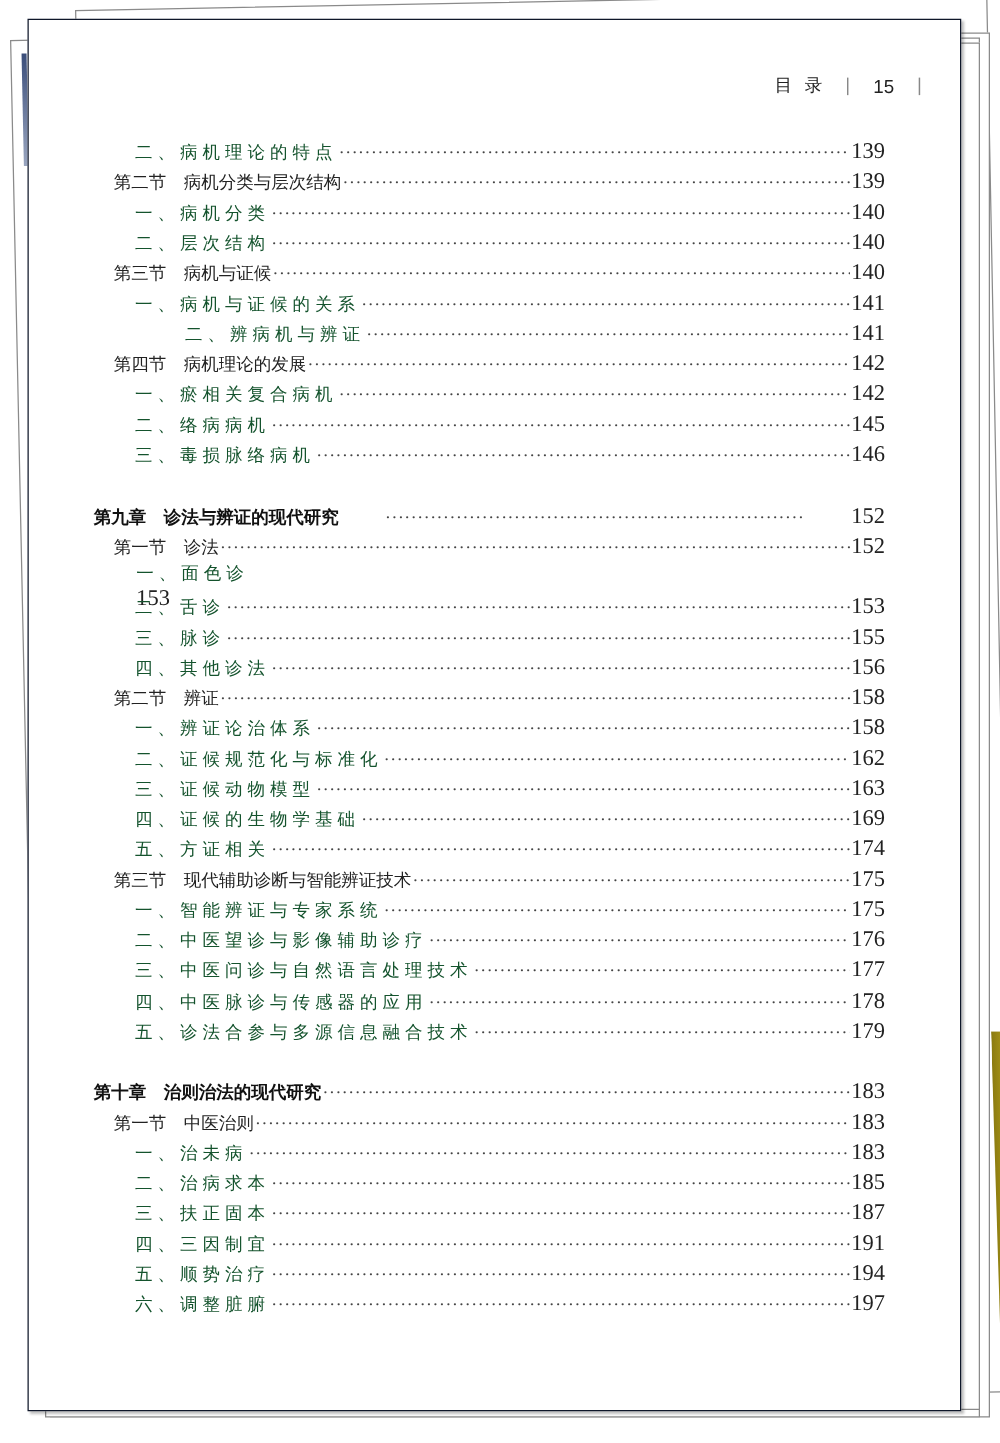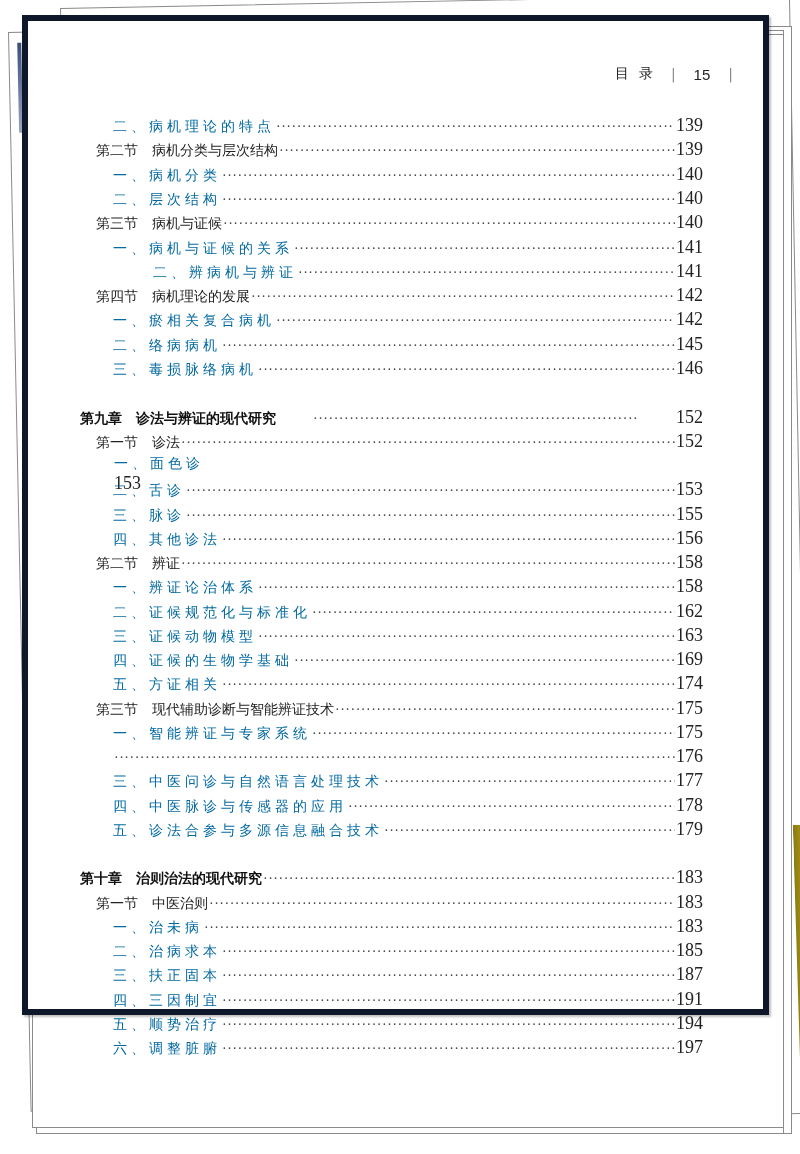--- a/index.html
+++ b/index.html
@@ -5,33 +5,33 @@
   html, body { margin:0; padding:0; background:#ffffff; }
   body { width:800px; height:1154px; position:relative; overflow:hidden; font-family:"DejaVu Serif", serif; }
   .sheet { position:absolute; background:#fff; border:1px solid #8a8a8a; box-sizing:border-box; }
   .back-left { left:8px; top:32px; width:300px; height:1080px; transform:rotate(-1.2deg); transform-origin:top left; }
   .back-left .edge { position:absolute; left:8px; top:10px; width:4px; height:90px; background:linear-gradient(#3b4e7a,#9aa6c0); }
   .back-r1 { left:40px; top:26px; width:752px; height:1108px; }
   .back-r2 { left:36px; top:30px; width:748px; height:1104px; }
   .back-r3 { left:32px; top:34px; width:752px; height:1094px; }
   .back-tilt { left:60px; top:8px; width:730px; height:1120px; transform:rotate(-1.1deg); transform-origin:top left; }
   .olive { position:absolute; right:2px; top:830px; width:10px; height:260px; background:linear-gradient(90deg,#8a7a10,#a89518); clip-path:polygon(0 0,100% 0,100% 100%,30% 100%); }
-  .page { position:absolute; left:22px; top:15px; width:747px; height:1000px; background:#fff; border:6px solid #0f172a; box-sizing:border-box; box-shadow:2px 2px 2px rgba(0,0,0,0.25); }
+  .page { position:absolute; left:22px; top:15px; width:747px; height:1114px; background:#fff; border:1px solid #0f172a; box-sizing:border-box; box-shadow:2px 2px 2px rgba(0,0,0,0.25); }
   .header { position:absolute; right:30px; top:44px; font-family:"DejaVu Sans", sans-serif; font-size:14px; color:#222; display:flex; align-items:center; }
   .header .title { letter-spacing:10px; }
   .header .sep { color:#888; margin:0 18px 0 8px; font-size:14px; }
   .header .num { font-family:Liberation Sans, sans-serif; font-size:15px; }
   .header .sep2 { color:#888; margin-left:18px; }
   .row { position:absolute; display:flex; align-items:baseline; height:22px; right:60px; font-size:14px; color:#333; }
   .row .label { white-space:nowrap; }
   .row .dots { flex:1; overflow:hidden; white-space:nowrap; margin:0 1px; color:#444; font-family:"Liberation Serif", serif; letter-spacing:0.5px; }
   .row .dots::before { content:"································································································································································"; }
   .row .page-num { font-family:"Liberation Serif", serif; font-size:18px; color:#222; }
   .lvl-item { left:85px; }
-  .lvl-item .label { letter-spacing:4px; color:#0369a1; }
+  .lvl-item .label { letter-spacing:4px; color:#14532d; }
   .lvl-sec { left:68px; }
   .lvl-sec .label { color:#222; font-family:"DejaVu Sans", sans-serif; }
   .lvl-chap { left:52px; }
   .lvl-chap .label { font-weight:bold; color:#111; font-family:"DejaVu Sans", sans-serif; }
   .lvl-sec .pre, .lvl-chap .pre { margin-right:14px; }
 </style>
 </head>
 <body>
 
 <div class="sheet back-left">
@@ -171,20 +171,21 @@
         <span class="label"><span class="pre">第三节</span><span>现代辅助诊断与智能辨证技术</span></span>
         <span class="dots"></span>
         <span class="page-num">175</span>
       </div>
       <div class="row lvl-item" style="top: 701px;">
         <span class="label"><span>一、智能辨证与专家系统</span></span>
         <span class="dots"></span>
         <span class="page-num">175</span>
       </div>
       <div class="row lvl-item" style="top: 725px;">
+        <span class="label"><span>二、中医望诊与影像辅助诊疗</span></span>
         <span class="dots"></span>
         <span class="page-num">176</span>
       </div>
       <div class="row lvl-item" style="top: 749px;">
         <span class="label"><span>三、中医问诊与自然语言处理技术</span></span>
         <span class="dots"></span>
         <span class="page-num">177</span>
       </div>
       <div class="row lvl-item" style="top: 774px;">
         <span class="label"><span>四、中医脉诊与传感器的应用</span></span>

